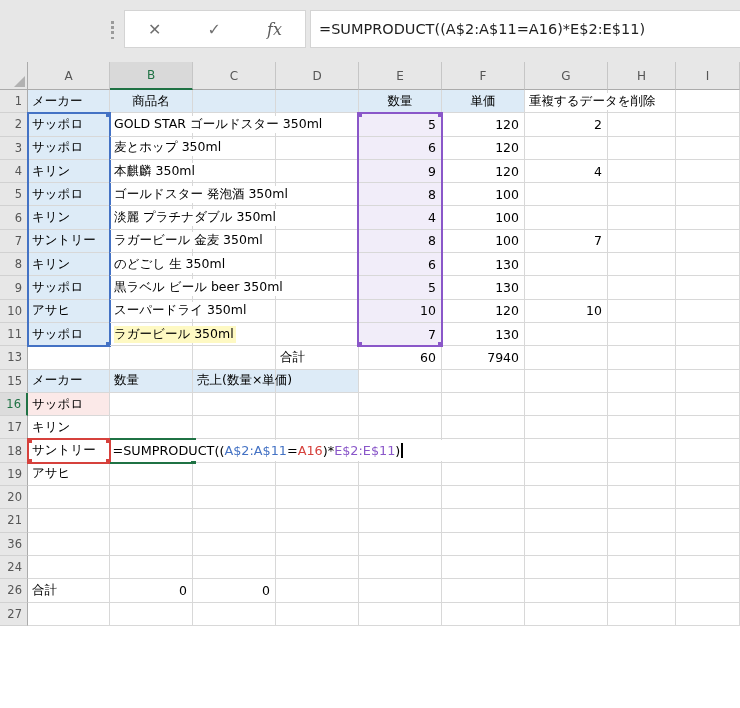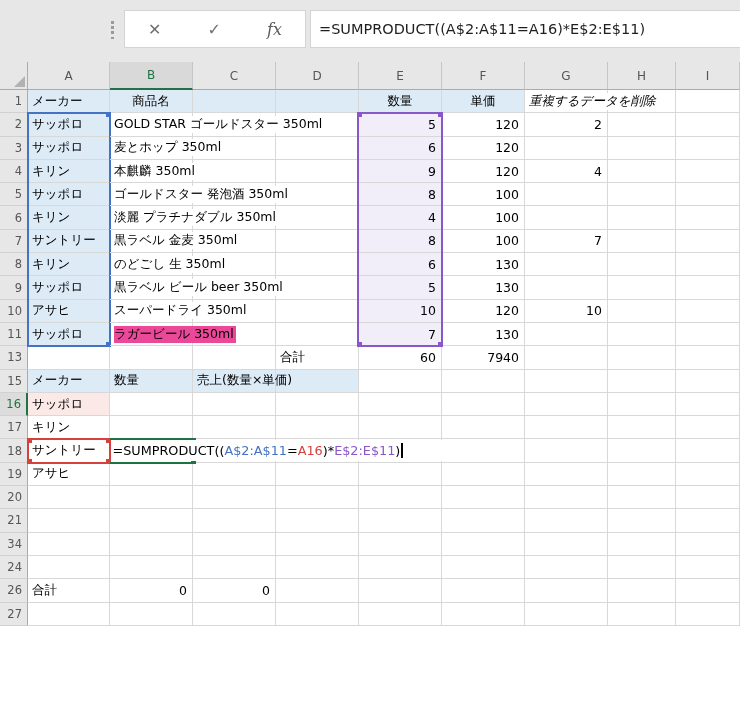--- a/index.html
+++ b/index.html
@@ -104,21 +104,21 @@
         </div>
         <div class="cell" style="width: 83px; background: rgb(221, 235, 247);"></div>
         <div class="cell" style="width: 83px; background: rgb(221, 235, 247);"></div>
         <div class="cell c" style="width: 83px; background: rgb(221, 235, 247);">
           <span>数量</span>
         </div>
         <div class="cell c" style="width: 83px; background: rgb(221, 235, 247);">
           <span>単価</span>
         </div>
         <div class="cell spill" style="width: 83px;">
-          <span style="background: rgb(255, 255, 255); font-style: italic;">重複するデータを削除</span>
+          <span style="background: rgb(255, 255, 255);">重複するデータを削除</span>
         </div>
         <div class="cell" style="width: 68px;"></div>
         <div class="cell" style="width: 64px;"></div>
       </div>
       <div class="row">
         <div class="rh">2</div>
         <div class="cell" style="width: 82px; background: rgb(221, 235, 247);">
           <span>サッポロ</span>
         </div>
         <div class="cell spill" style="width: 83px;">
@@ -219,21 +219,21 @@
         <div class="cell" style="width: 83px;"></div>
         <div class="cell" style="width: 68px;"></div>
         <div class="cell" style="width: 64px;"></div>
       </div>
       <div class="row">
         <div class="rh">7</div>
         <div class="cell" style="width: 82px; background: rgb(221, 235, 247);">
           <span>サントリー</span>
         </div>
         <div class="cell spill" style="width: 83px;">
-          <span style="background: rgb(255, 255, 255);">黒ラベル 金麦 350ml</span>
+          <span style="background: rgb(255, 255, 255);">ラガービール 金麦 350ml</span>
         </div>
         <div class="cell" style="width: 83px;"></div>
         <div class="cell" style="width: 83px;"></div>
         <div class="cell r" style="width: 83px; background: rgb(241, 237, 249);">
           <span>8</span>
         </div>
         <div class="cell r" style="width: 83px;">
           <span>100</span>
         </div>
         <div class="cell r" style="width: 83px;">
@@ -303,21 +303,21 @@
         </div>
         <div class="cell" style="width: 68px;"></div>
         <div class="cell" style="width: 64px;"></div>
       </div>
       <div class="row">
         <div class="rh">11</div>
         <div class="cell" style="width: 82px; background: rgb(221, 235, 247);">
           <span>サッポロ</span>
         </div>
         <div class="cell spill" style="width: 83px;">
-          <span style="background: #ec4899;">ラガービール 350ml</span>
+          <span style="background: #fef9c3;">ラガービール 350ml</span>
         </div>
         <div class="cell" style="width: 83px;"></div>
         <div class="cell" style="width: 83px;"></div>
         <div class="cell r" style="width: 83px; background: rgb(241, 237, 249);">
           <span>7</span>
         </div>
         <div class="cell r" style="width: 83px;">
           <span>130</span>
         </div>
         <div class="cell" style="width: 83px;"></div>
@@ -434,21 +434,21 @@
         <div class="cell" style="width: 83px;"></div>
         <div class="cell" style="width: 83px;"></div>
         <div class="cell" style="width: 83px;"></div>
         <div class="cell" style="width: 83px;"></div>
         <div class="cell" style="width: 83px;"></div>
         <div class="cell" style="width: 83px;"></div>
         <div class="cell" style="width: 68px;"></div>
         <div class="cell" style="width: 64px;"></div>
       </div>
       <div class="row">
-        <div class="rh">34</div>
+        <div class="rh">36</div>
         <div class="cell" style="width: 82px;"></div>
         <div class="cell" style="width: 83px;"></div>
         <div class="cell" style="width: 83px;"></div>
         <div class="cell" style="width: 83px;"></div>
         <div class="cell" style="width: 83px;"></div>
         <div class="cell" style="width: 83px;"></div>
         <div class="cell" style="width: 83px;"></div>
         <div class="cell" style="width: 68px;"></div>
         <div class="cell" style="width: 64px;"></div>
       </div>

